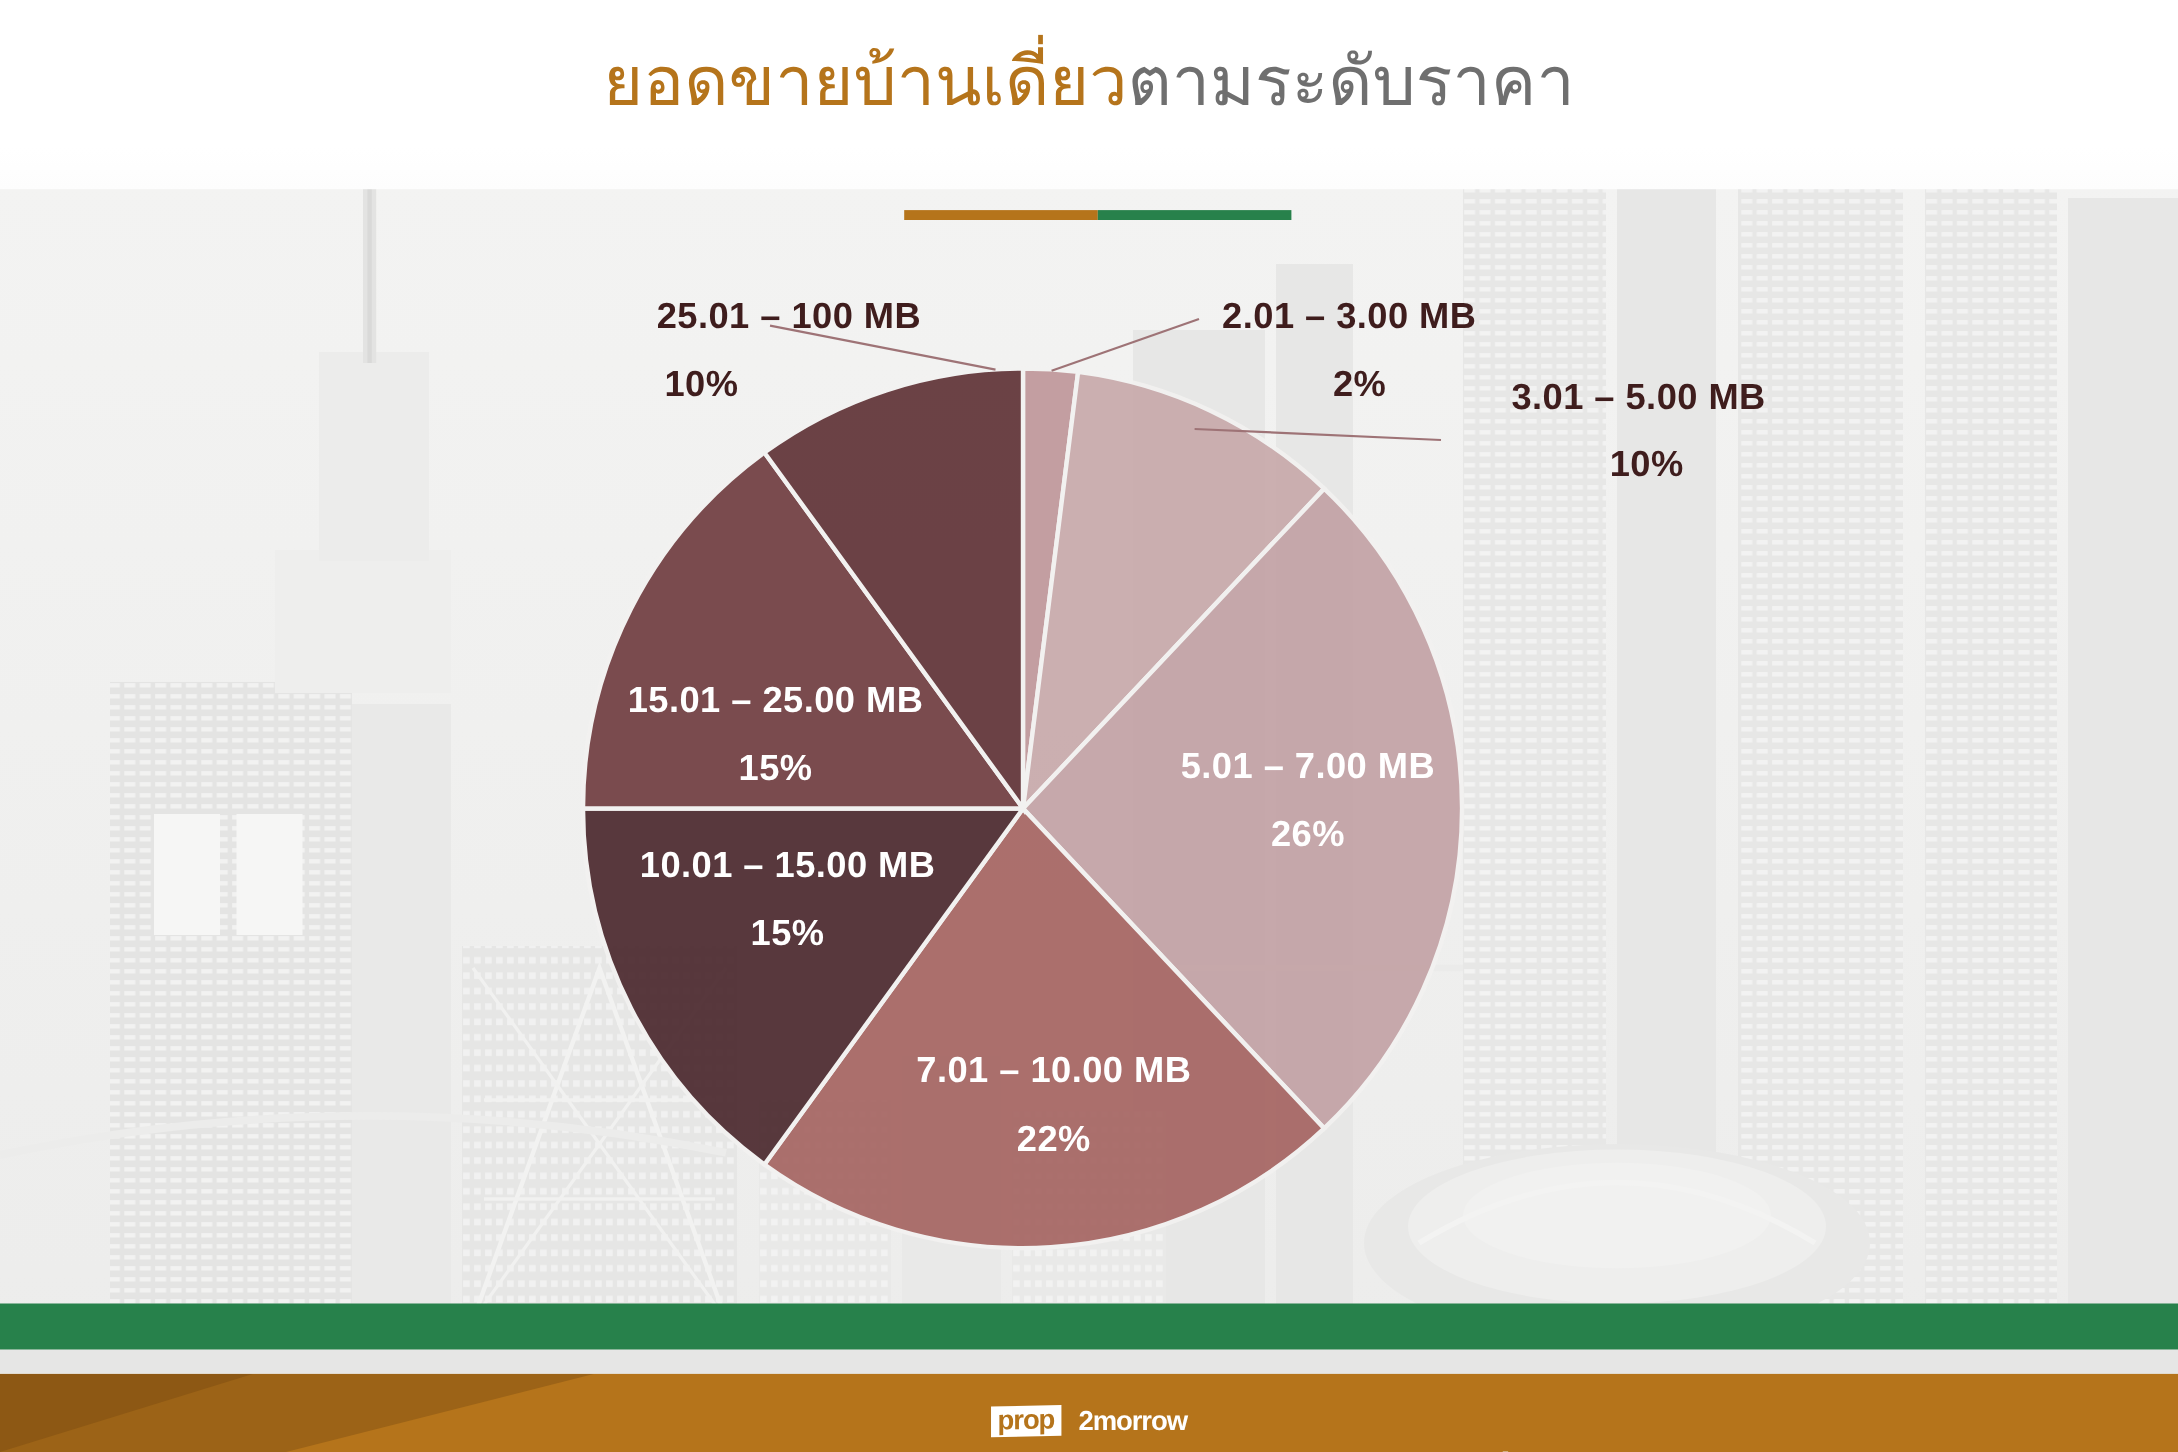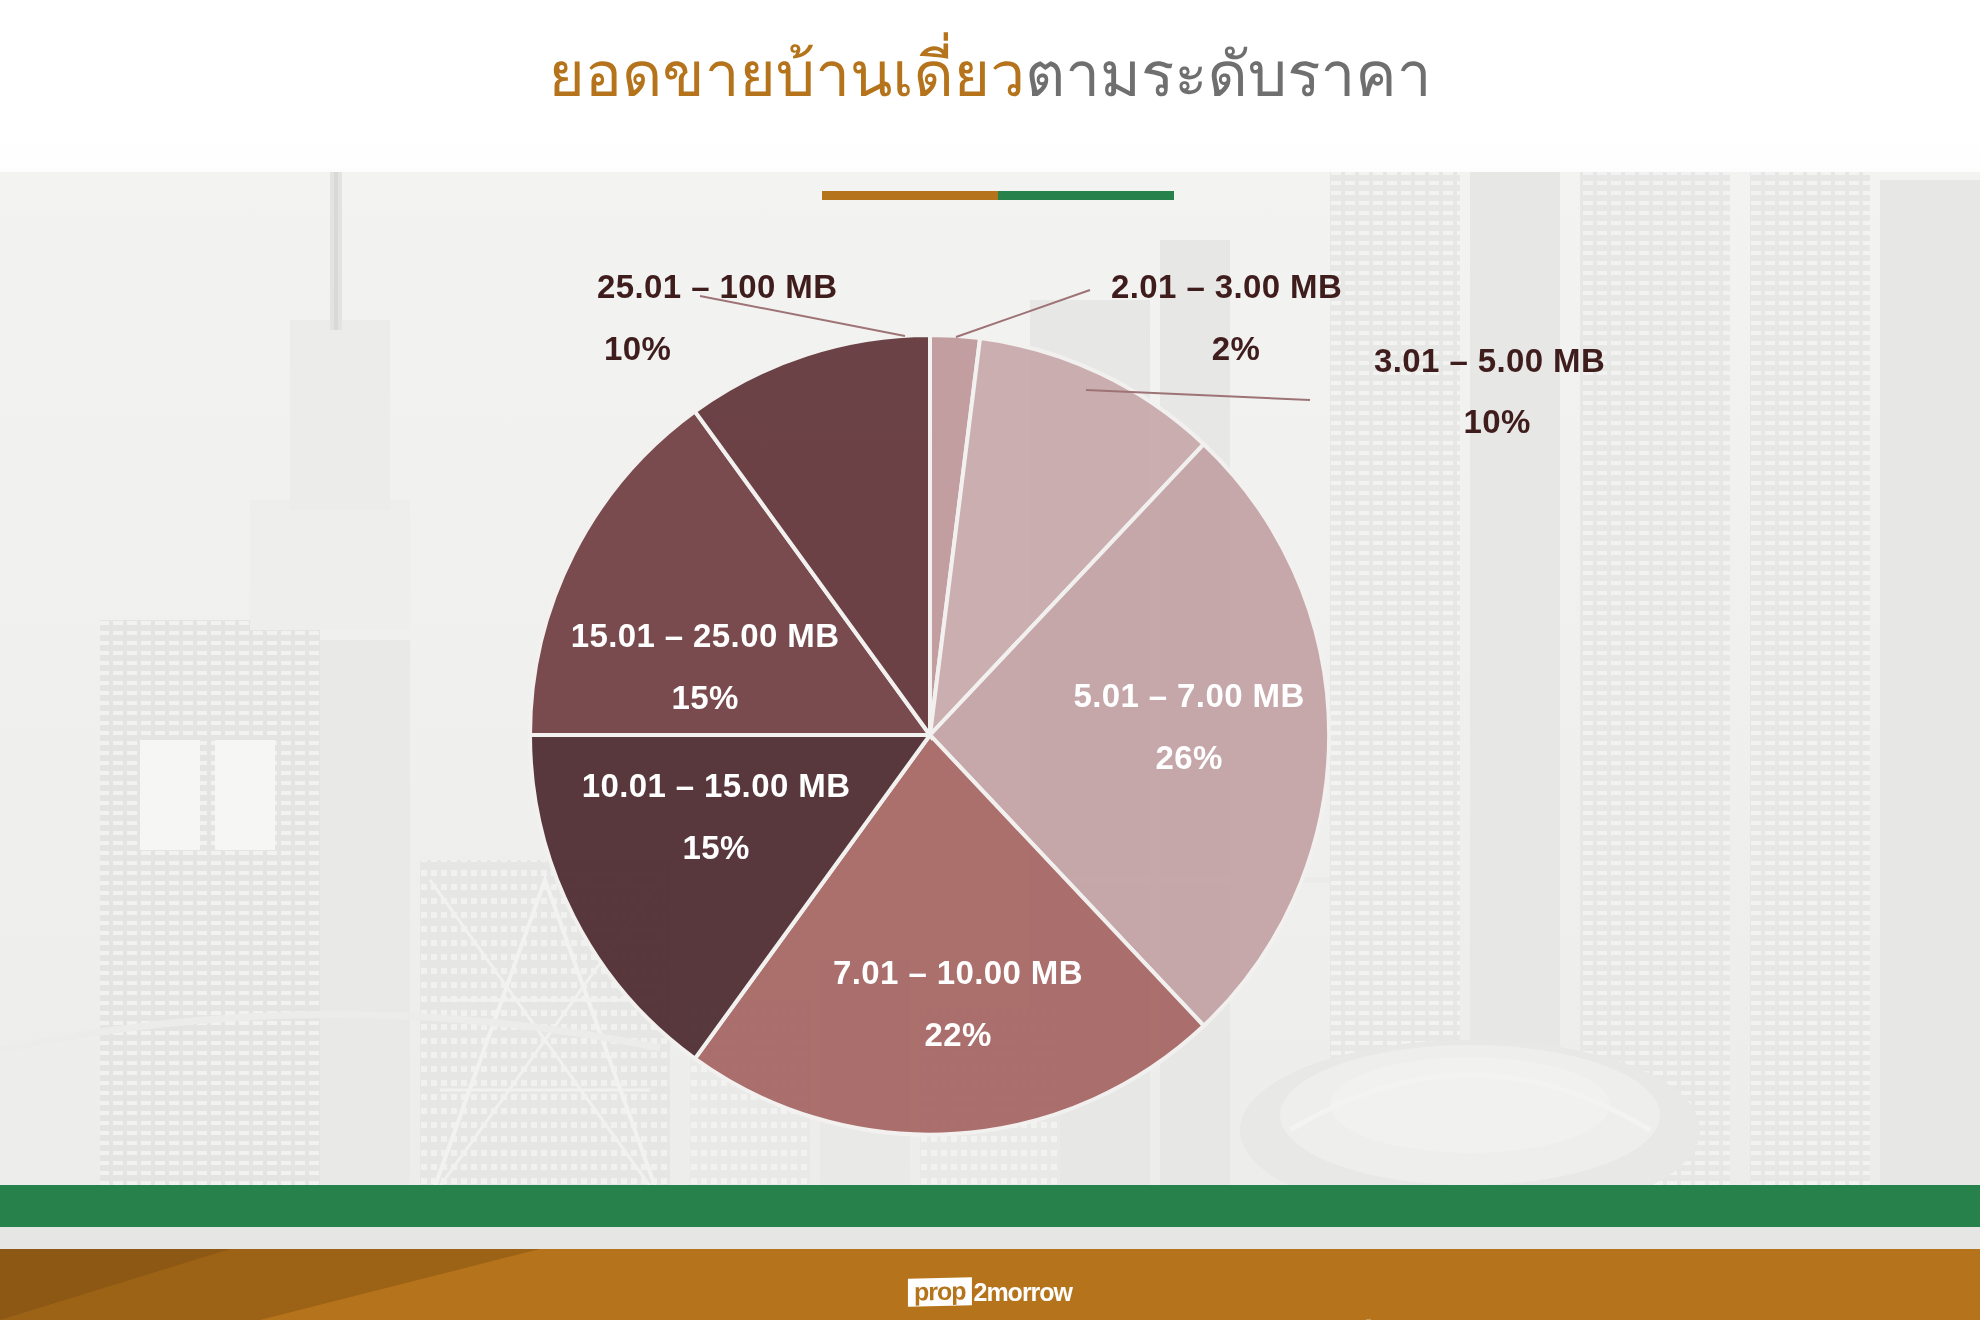--- a/index.html
+++ b/index.html
@@ -146,21 +146,21 @@
     line-height: 1;
     transform: skewY(-1.2deg);
   }
   .logo-rest {
     color: #ffffff;
     font-family: "Liberation Sans", sans-serif;
     font-weight: bold;
     font-size: 25px;
     letter-spacing: -1px;
     line-height: 1;
-    padding-left: 2px;
+    padding-left: 16px;
   }
   .footer-ghost {
     position: absolute;
     left: 1345px; top: 52px;
     color: rgba(255,255,255,0.55);
     font-size: 44px;
     font-weight: bold;
     white-space: nowrap;
     z-index: 2;
   }

